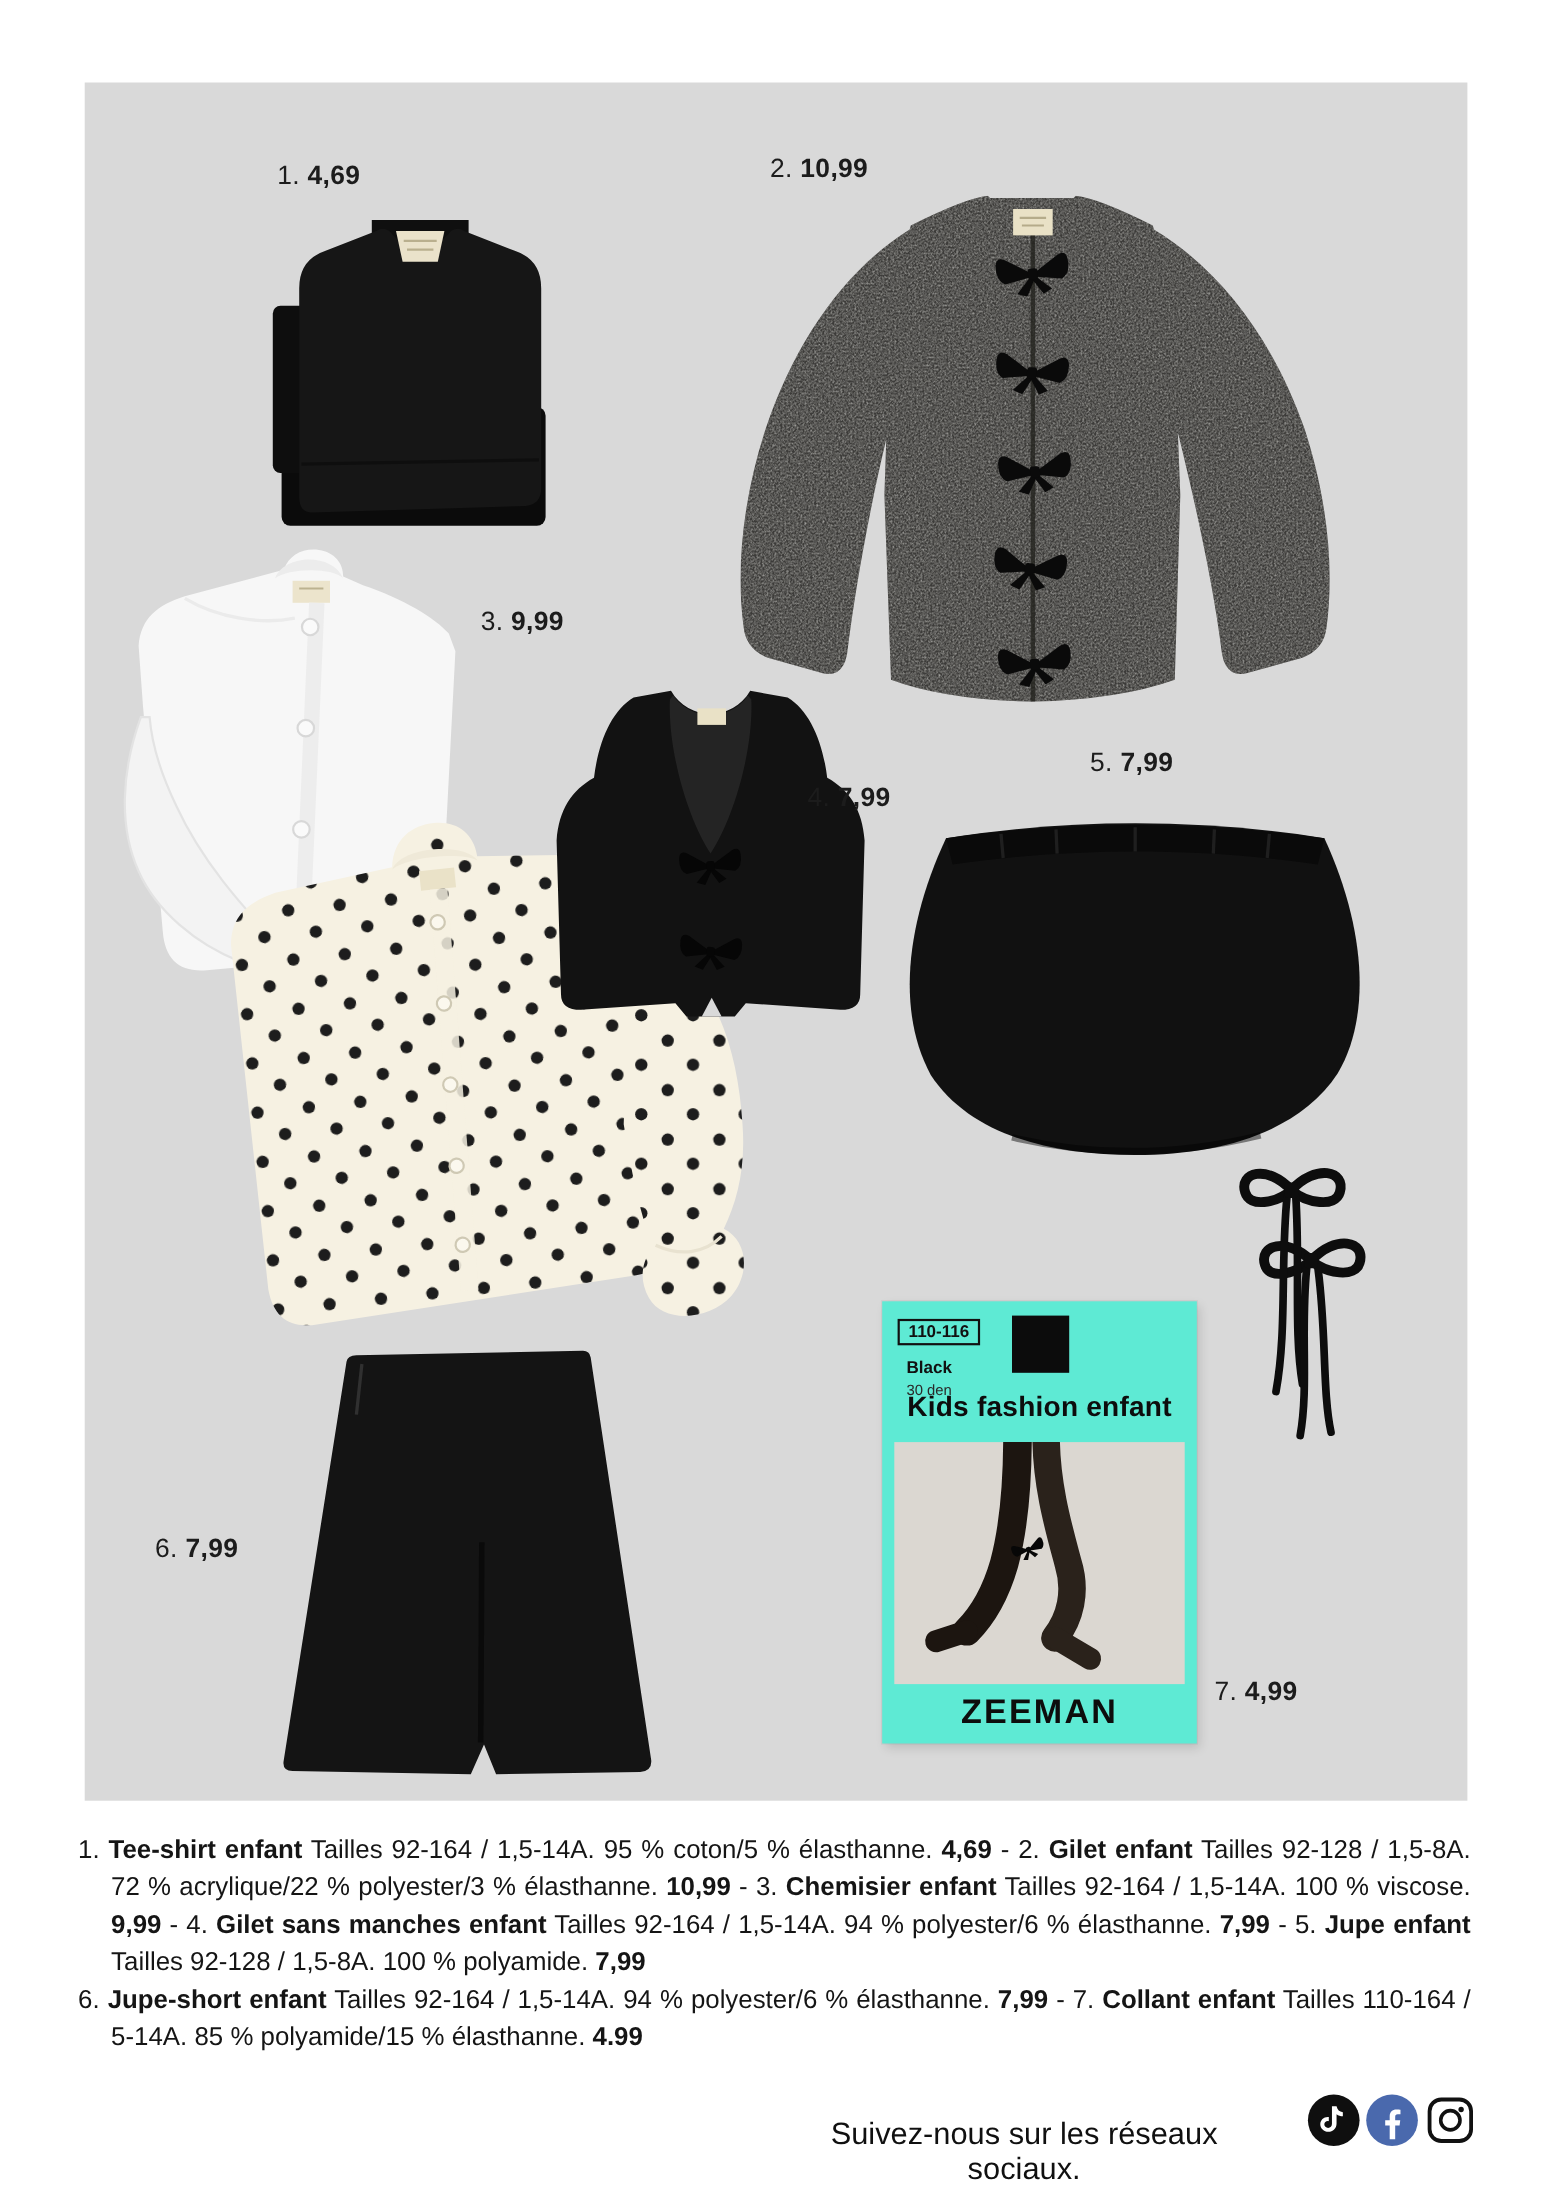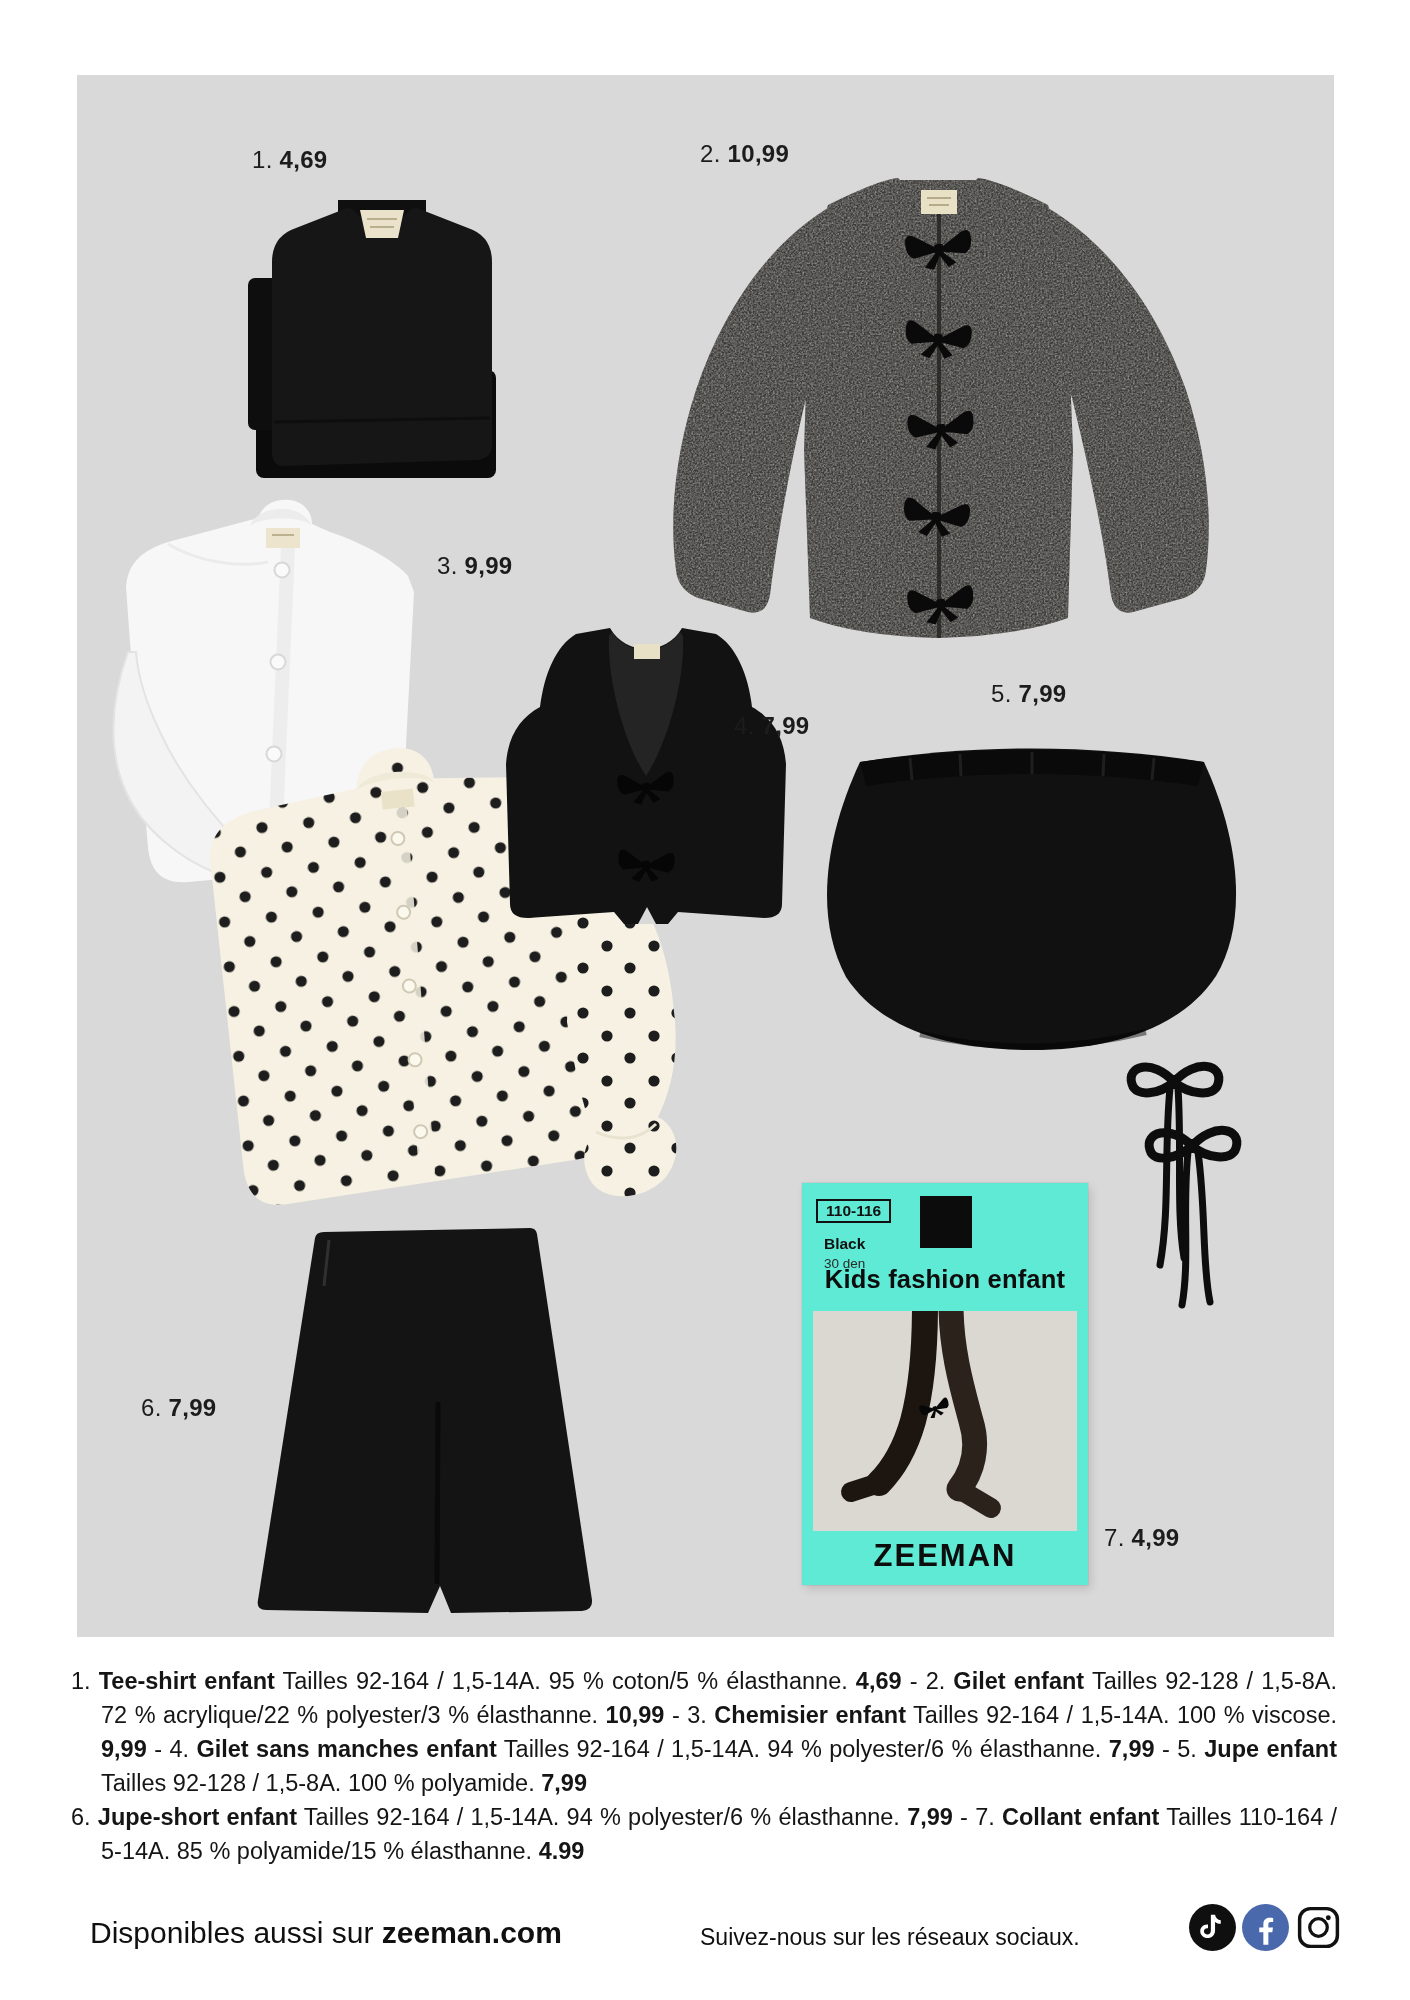--- a/index.html
+++ b/index.html
@@ -24,22 +24,22 @@
   .pkg-brand{position:absolute;left:0;top:355px;width:100%;text-align:center;font-weight:bold;
              font-size:31px;letter-spacing:2px;color:#0d0d0d;}
   
   .desc{position:absolute;left:71px;top:1664px;width:1266px;font-size:23.5px;line-height:34px;
         color:#151515;text-align:justify;}
   .desc p{margin:0;padding-left:30px;text-indent:-30px;}
   .desc .b{font-weight:bold;}
   
   .footer-left{position:absolute;left:90px;top:1916px;font-size:30px;color:#101010;}
   .footer-left .bold{font-weight:bold;}
-  .footer-right{position:absolute;left:700px;top:1924px;width:462px;text-align:left;
-                font-size:23px;color:#101010;}
+  .footer-right{position:absolute;left:700px;top:1924px;width:462px;text-align:center;
+                font-size:28px;color:#101010;}
   .social{position:absolute;left:1188px;top:1903px;display:flex;gap:4px;}
   .social svg{width:49px;height:49px;display:block;}
   .hidden-defs{position:absolute;width:0;height:0;overflow:hidden;}
 </style>
 </head>
 <body>
 
 <div class="page">
 
   <svg class="hidden-defs" aria-hidden="true">
@@ -234,23 +234,20 @@
   </div>
   <div class="price" style="left:1104px;top:1524px;">
     <span>7. </span><span class="p">4,99</span>
   </div>
 
   <div class="desc">
     <p><span>1. </span><span class="b">Tee-shirt enfant</span><span> Tailles 92-164 / 1,5-14A. 95 % coton/5 % élasthanne. </span><span class="b">4,69</span><span> - 2. </span><span class="b">Gilet enfant</span><span> Tailles 92-128 / 1,5-8A. 72 % acrylique/22 % polyester/3 % élasthanne. </span><span class="b">10,99</span><span> - 3. </span><span class="b">Chemisier enfant</span><span> Tailles 92-164 / 1,5-14A. 100 % viscose. </span><span class="b">9,99</span><span> - 4. </span><span class="b">Gilet sans manches enfant</span><span> Tailles 92-164 / 1,5-14A. 94 % polyester/6 % élasthanne. </span><span class="b">7,99</span><span> - 5. </span><span class="b">Jupe enfant</span><span> Tailles 92-128 / 1,5-8A. 100 % polyamide. </span><span class="b">7,99</span></p>
     <p><span>6. </span><span class="b">Jupe-short enfant</span><span> Tailles 92-164 / 1,5-14A. 94 % polyester/6 % élasthanne. </span><span class="b">7,99</span><span> - 7. </span><span class="b">Collant enfant</span><span> Tailles 110-164 / 5-14A. 85 % polyamide/15 % élasthanne. </span><span class="b">4.99</span></p>
   </div>
 
-  <div class="footer-left">
-    <span>Disponibles aussi sur </span><span class="bold">zeeman.com</span>
-  </div>
   <div class="footer-right">Suivez-nous sur les réseaux sociaux.</div>
 
   <div class="social">
     <svg viewBox="0 0 48 48">
       <circle cx="24" cy="24" r="23" fill="#0f0f0f"></circle>
       <path fill="#ffffff" d="M26.5,11.5 c0.6,3.1 2.6,5 5.6,5.3 v3.6 c-2.1,0 -4,-0.6 -5.6,-1.8 v8.3 c0,4.5 -3.3,7.4 -7.3,7.4 c-4,0 -7.2,-2.9 -7.2,-6.7 c0,-4 3.4,-7 7.6,-6.5 v3.7 c-2.1,-0.6 -4,0.9 -4,2.8 c0,1.8 1.5,3.2 3.4,3.2 c2,0 3.4,-1.4 3.4,-3.6 V11.5 Z"></path>
     </svg>
     <svg viewBox="0 0 48 48">
       <circle cx="24" cy="24" r="23" fill="#4a69ad"></circle>
       <path fill="#ffffff" d="M26.8,41 v-12.4 h3.9 l0.6,-4.6 h-4.5 v-3 c0,-1.3 0.5,-2.3 2.3,-2.3 h2.4 v-4.1 c-0.4,-0.1 -1.9,-0.2 -3.6,-0.2 c-3.6,0 -6,2.2 -6,6.2 v3.4 h-4 v4.6 h4 V41 Z"></path>

